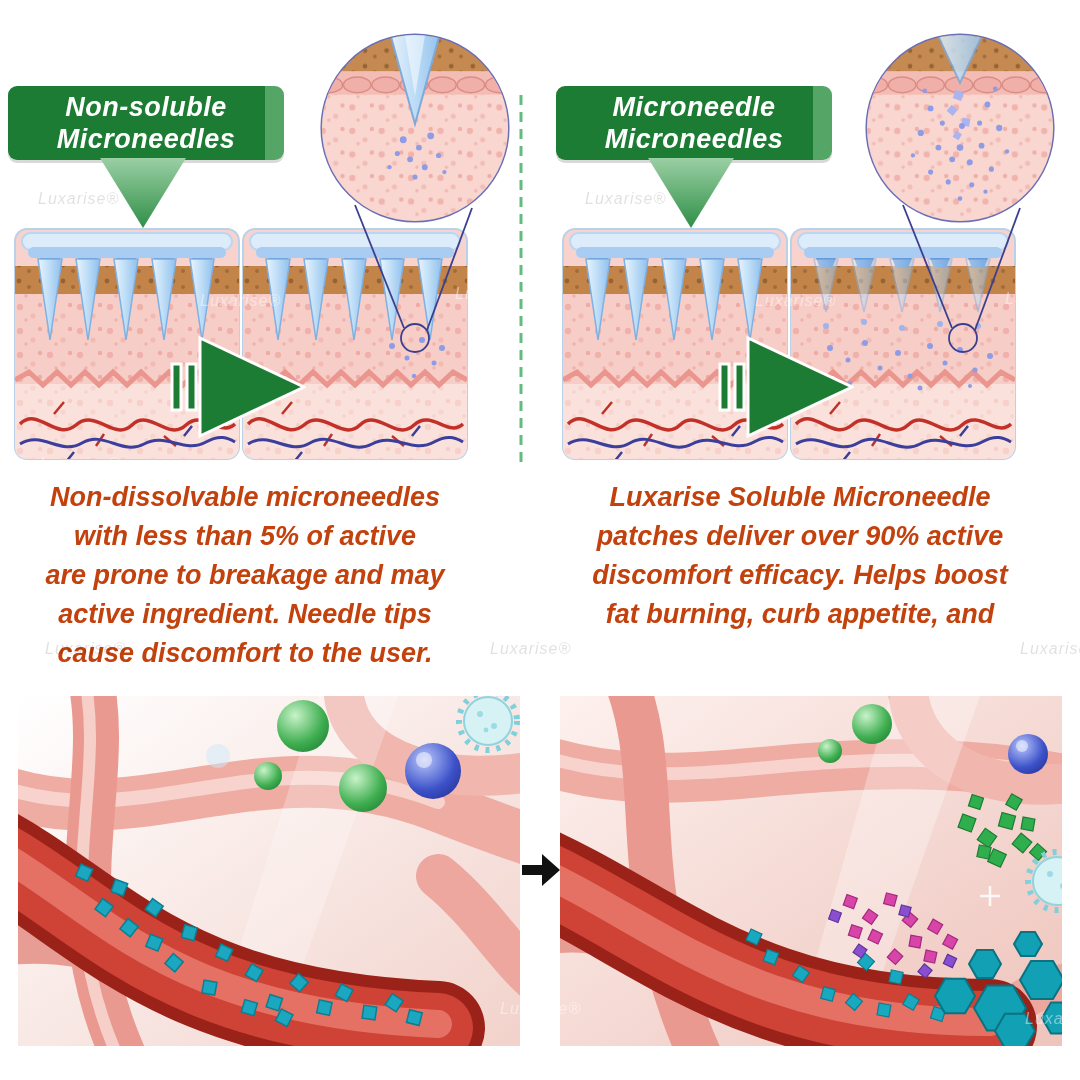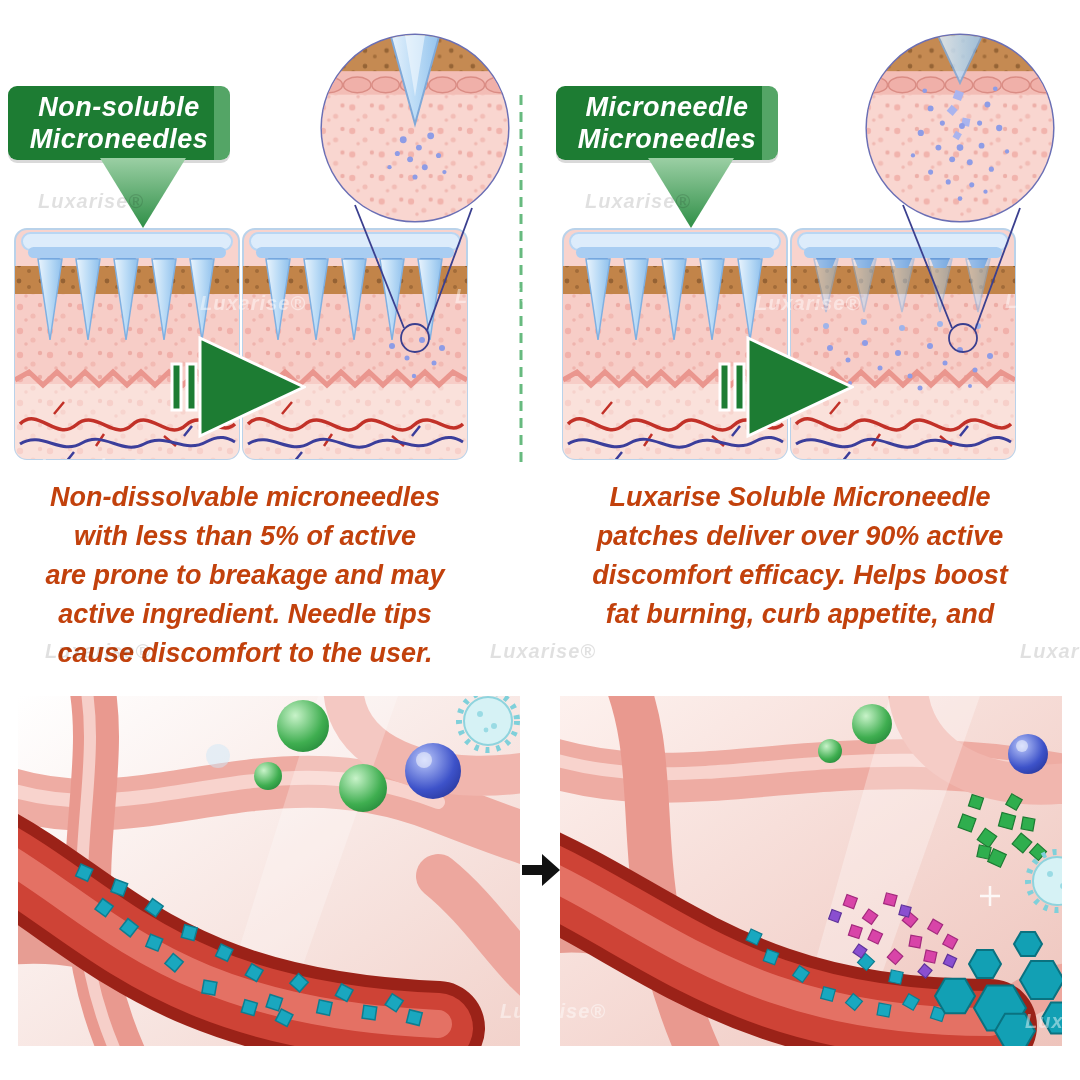--- a/index.html
+++ b/index.html
@@ -1,30 +1,30 @@
 <!DOCTYPE html>
 <html><head>
 <meta charset="utf-8">
 <style>
   html,body{margin:0;padding:0;background:#fff;}
   .stage{position:relative;width:1080px;height:1080px;background:#ffffff;overflow:hidden;
          font-family:"Liberation Sans",sans-serif;}
   .abs{position:absolute;}
-  .badge{position:absolute;width:222px;height:74px;border-radius:9px;
+  .badge{position:absolute;width:276px;height:74px;border-radius:9px;
          background:linear-gradient(90deg,#1d7c33 0 93%,#54a566 93% 100%);
          box-shadow:0 3px 0 rgba(0,0,0,.15);
          display:flex;flex-direction:column;align-items:center;justify-content:center;
          color:#ffffff;font-weight:bold;font-style:italic;font-size:27px;line-height:32px;
          text-align:center;letter-spacing:.5px;}
   .pointer{position:absolute;width:86px;height:70px;
            background:linear-gradient(180deg,#9bcfa4,#2f8f47);
            clip-path:polygon(0 0,100% 0,50% 100%);}
   .desc{position:absolute;width:480px;text-align:center;color:#c2410c;
         font-weight:bold;font-style:italic;font-size:27px;line-height:39px;}
-  .wm{position:absolute;font-size:20px;font-weight:bold;font-style:italic;
+  .wm{position:absolute;font-size:16px;font-weight:normal;font-style:italic;
       letter-spacing:1px;pointer-events:none;white-space:nowrap;}
   .wm.gray{color:rgba(0,0,0,0.12);}
   .wm.white{color:rgba(255,255,255,0.45);}
   svg{display:block;}
   .overlay{pointer-events:none;}
 </style>
 </head>
 <body>
 
 <div class="stage">

